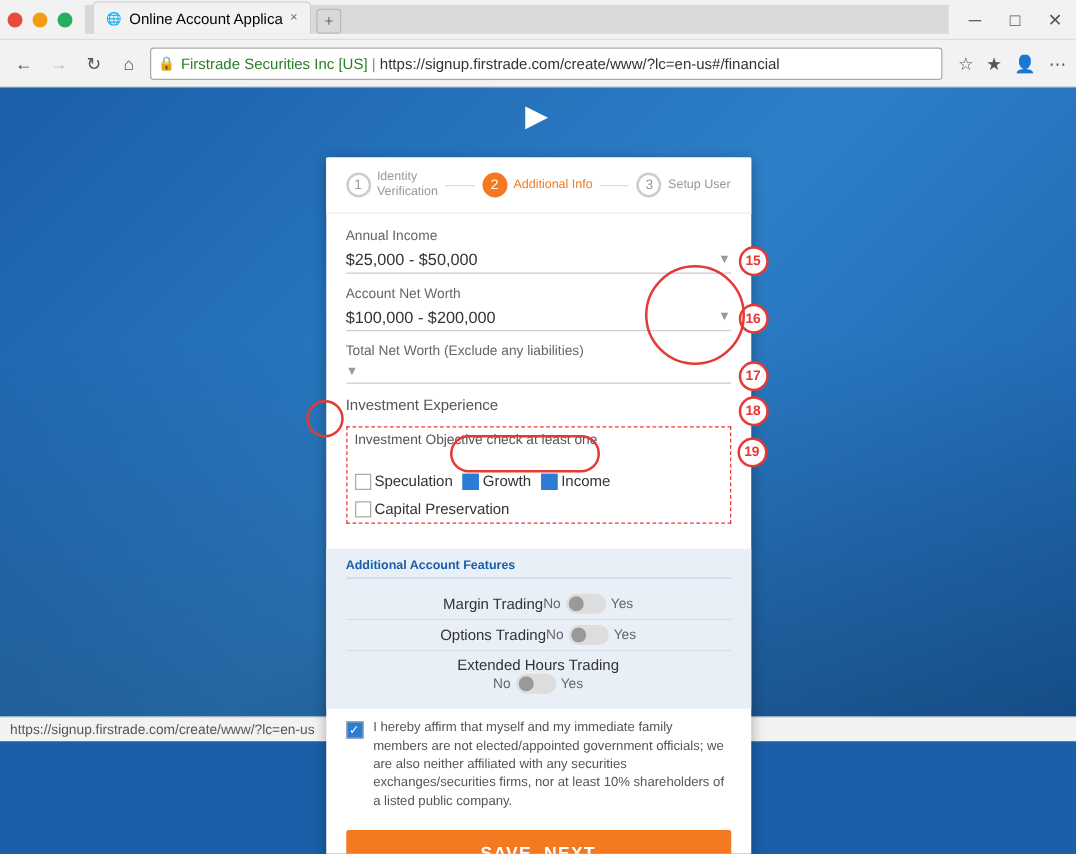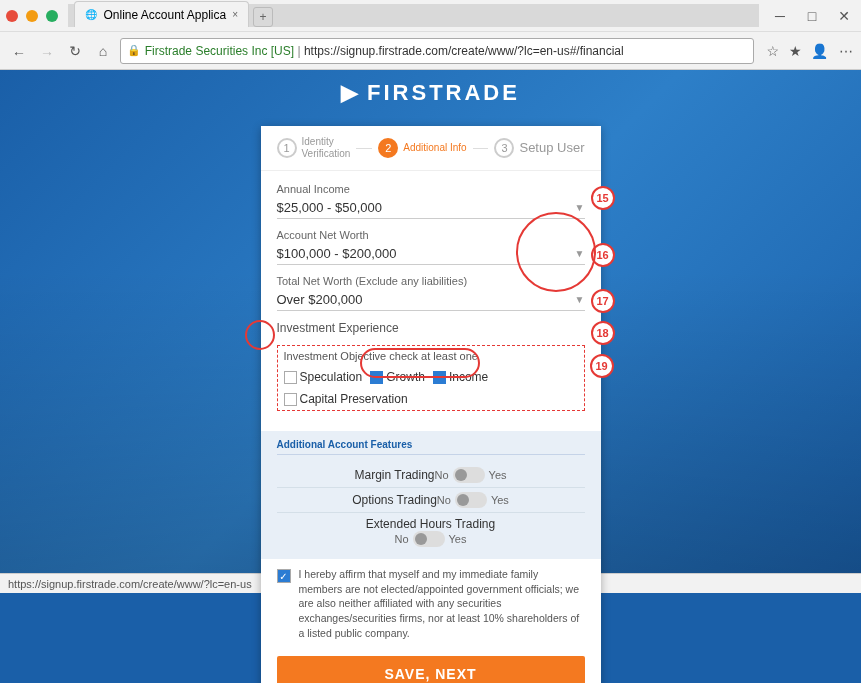--- a/index.html
+++ b/index.html
@@ -232,21 +232,21 @@
       content: '';
       width: 7px; height: 7px;
       border-radius: 50%;
       background: #f47920;
     }
 
     
     .objective-label {
       font-size: 11px;
       color: #555;
-      margin-bottom: 8px;
+      margin-bottom: 20px;
     }
     .checkbox-group {
       display: flex;
       gap: 8px;
       flex-wrap: wrap;
       align-items: center;
     }
     .checkbox-item {
       display: flex;
       align-items: center;
@@ -438,67 +438,65 @@
         <button class="nav-icon-btn">⋯</button>
       </div>
     </div>
   </div>
 
   <div class="page-bg">
 
     <div class="logo-container">
       <div class="logo-text">
         <span>▶</span>
-        <span>FIRSTRADE</span>
       </div>
     </div>
 
     <div class="form-card">
 
       <div class="steps-header">
         <div class="step">
           <div class="step-circle">1</div>
           <div style="font-size:10px; line-height:1.2; color:#999;">Identity<br>Verification</div>
         </div>
         <div class="step-divider"></div>
         <div class="step active">
           <div class="step-circle">2</div>
           <div style="font-size:10px; line-height:1.2; color:#f47920;">Additional Info</div>
         </div>
         <div class="step-divider"></div>
         <div class="step">
           <div class="step-circle">3</div>
-          <div style="font-size:13px; line-height:1.2; color:#999;">Setup User</div>
+          <div style="font-size:10px; line-height:1.2; color:#999;">Setup User</div>
         </div>
       </div>
 
       <div class="form-body">
 
         <div class="field-group" style="position:relative;">
           <div class="field-label">Annual Income</div>
           <div class="select-wrapper">
             <span class="select-value">$25,000 - $50,000</span>
             <span class="select-arrow">▼</span>
           </div>
-          <div class="red-badge" style="right: -30px; top: 3px; z-index: 50; margin-left: 32px;">15</div>
+          <div class="red-badge" style="right: -30px; top: 14px; z-index: 50; margin-left: 32px;">15</div>
         </div>
 
         <div class="field-group" style="position:relative;">
           <div class="field-label">Account Net Worth</div>
           <div class="select-wrapper">
             <span class="select-value">$100,000 - $200,000</span>
             <span class="select-arrow">▼</span>
           </div>
           <div class="red-badge" style="right: -30px; top: 14px; z-index: 50;">16</div>
         </div>
 
         <div class="field-group" style="position:relative;">
           <div class="field-label">Total Net Worth (Exclude any liabilities)</div>
           <div class="select-wrapper">
-            <span class="select-value">Over $200,000</span>
             <span class="select-arrow">▼</span>
           </div>
           <div class="red-badge" style="right: -30px; top: 14px; z-index: 50;">17</div>
         </div>
 
         <div class="field-group" style="position:relative;">
           <div class="section-label">Investment Experience</div>
           <div class="red-badge" style="right: -30px; top: 0px; z-index: 50;">18</div>
         </div>
 

